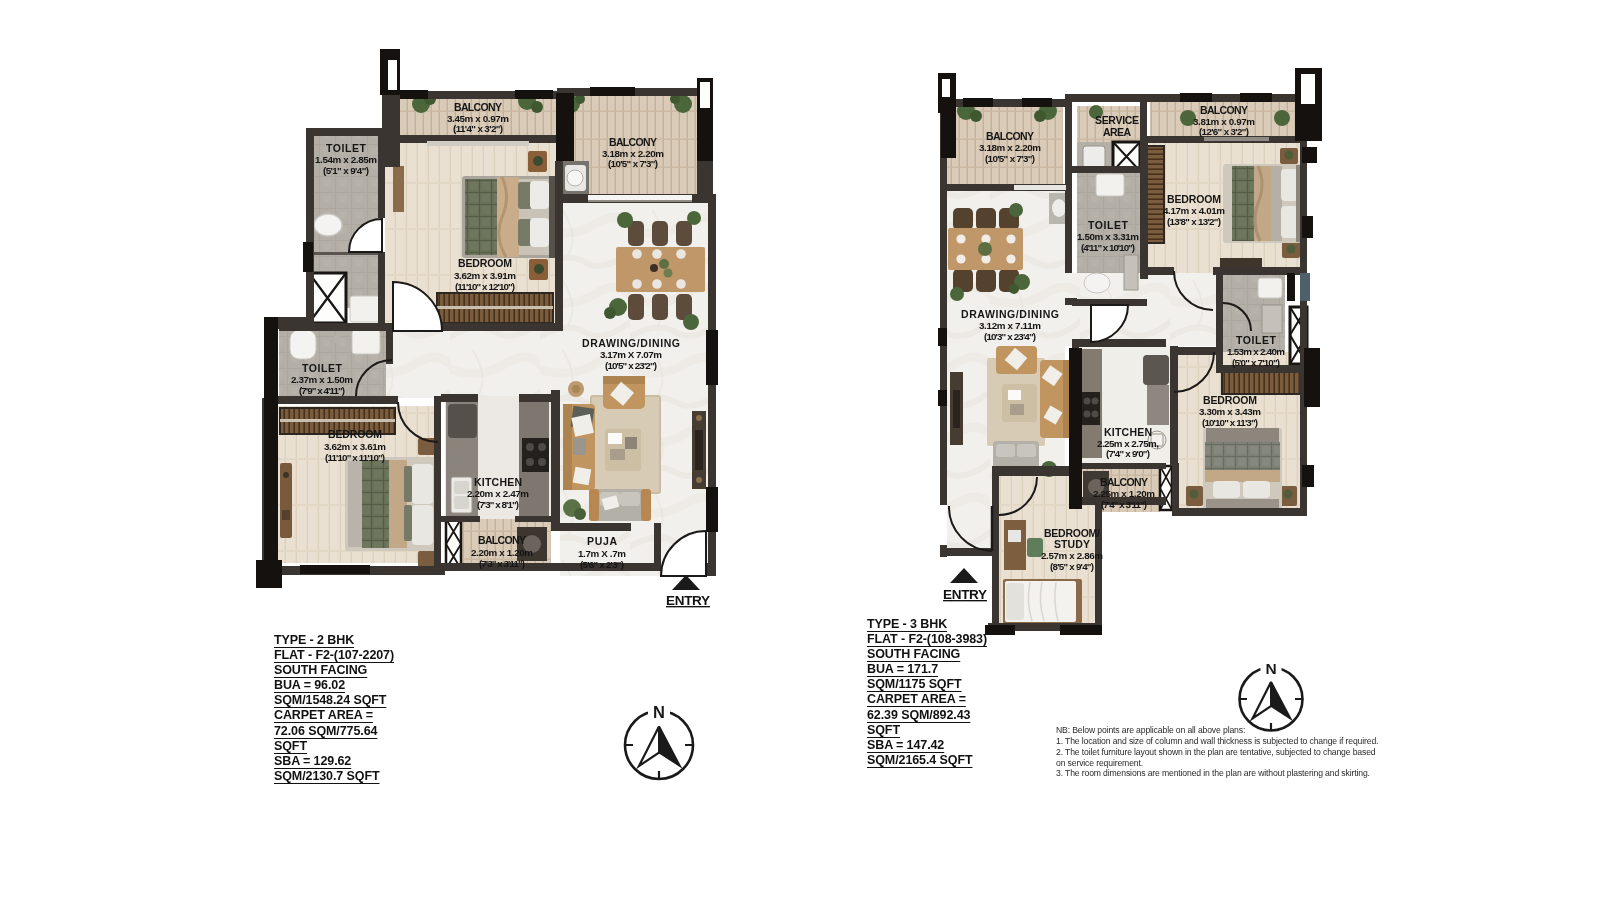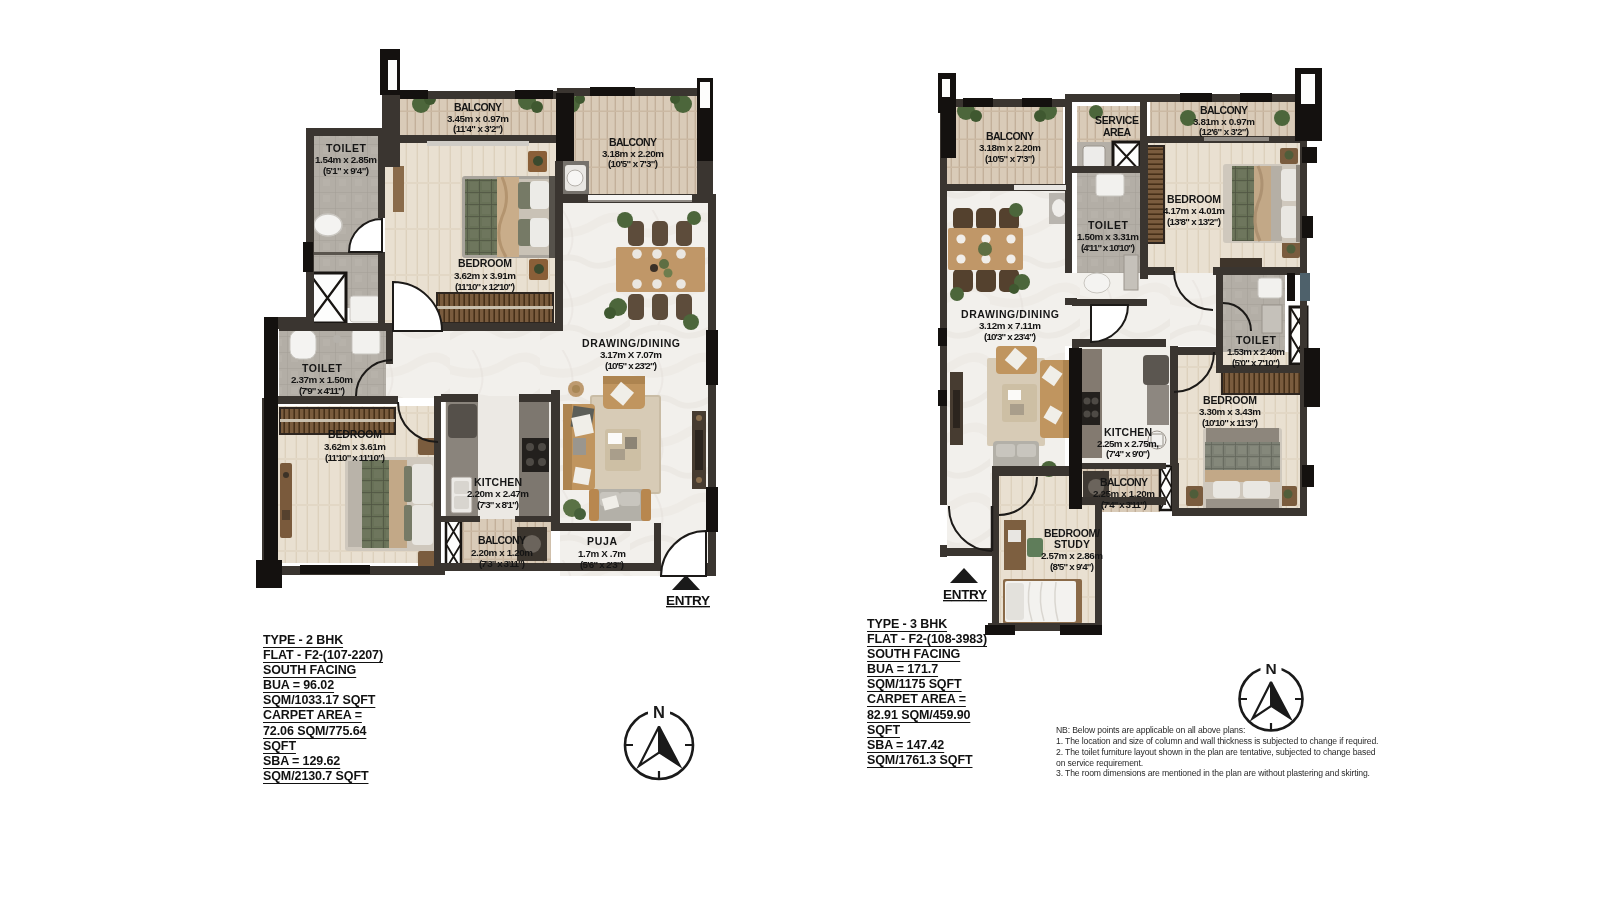--- a/index.html
+++ b/index.html
@@ -583,43 +583,43 @@
 <g id="compass2" transform="translate(1271,699)">
 <circle r="31.5" fill="none" stroke="#1a1a1a" stroke-width="2.6"></circle>
 <path d="M-31.5 0 H-24 M24 0 H31.5 M0 24 V31.5" stroke="#1a1a1a" stroke-width="2.2"></path>
 <rect x="-10.5" y="-38" width="21" height="15" fill="#fff"></rect>
 <path d="M0 -17 L-18.5 19.5 L0.3 6.8 Z" fill="#fff" stroke="#1a1a1a" stroke-width="2.2" stroke-linejoin="miter"></path>
 <path d="M0 -17 L19 19 L0.3 6.8 Z" fill="#1a1a1a" stroke="#1a1a1a" stroke-width="2.2"></path>
 <text y="-25" font-family="Liberation Sans, sans-serif" font-size="15.5" font-weight="bold" fill="#1a1a1a" text-anchor="middle">N</text>
 </g>
 </svg>
 
-<div class="abs info" style="left:263px;top:633px;">
+<div class="abs info" style="left:274px;top:633px;">
 <div><span>TYPE - 2 BHK</span></div>
 <div><span>FLAT - F2-(107-2207)</span></div>
 <div><span>SOUTH FACING</span></div>
 <div><span>BUA = 96.02</span></div>
-<div><span>SQM/1033.17 SQFT</span></div>
+<div><span>SQM/1548.24 SQFT</span></div>
 <div><span>CARPET AREA =</span></div>
 <div><span>72.06 SQM/775.64</span></div>
 <div><span>SQFT</span></div>
 <div><span>SBA = 129.62</span></div>
 <div><span>SQM/2130.7 SQFT</span></div>
 </div>
 <div class="abs info" style="left:867px;top:617px;">
 <div><span>TYPE - 3 BHK</span></div>
 <div><span>FLAT - F2-(108-3983)</span></div>
 <div><span>SOUTH FACING</span></div>
 <div><span>BUA = 171.7</span></div>
 <div><span>SQM/1175 SQFT</span></div>
 <div><span>CARPET AREA =</span></div>
-<div><span>82.91 SQM/459.90</span></div>
+<div><span>62.39 SQM/892.43</span></div>
 <div><span>SQFT</span></div>
 <div><span>SBA = 147.42</span></div>
-<div><span>SQM/1761.3 SQFT</span></div>
+<div><span>SQM/2165.4 SQFT</span></div>
 </div>
 <div class="abs nb" style="left:1056px;top:725px;">
 <div>NB: Below points are applicable on all above plans:</div>
 <div>1. The location and size of column and wall thickness is subjected to change if required.</div>
 <div>2. The toilet furniture layout shown in the plan are tentative, subjected to change based</div>
 <div>on service requirement.</div>
 <div>3. The room dimensions are mentioned in the plan are without plastering and skirting.</div>
 </div>
 
 </body></html>

